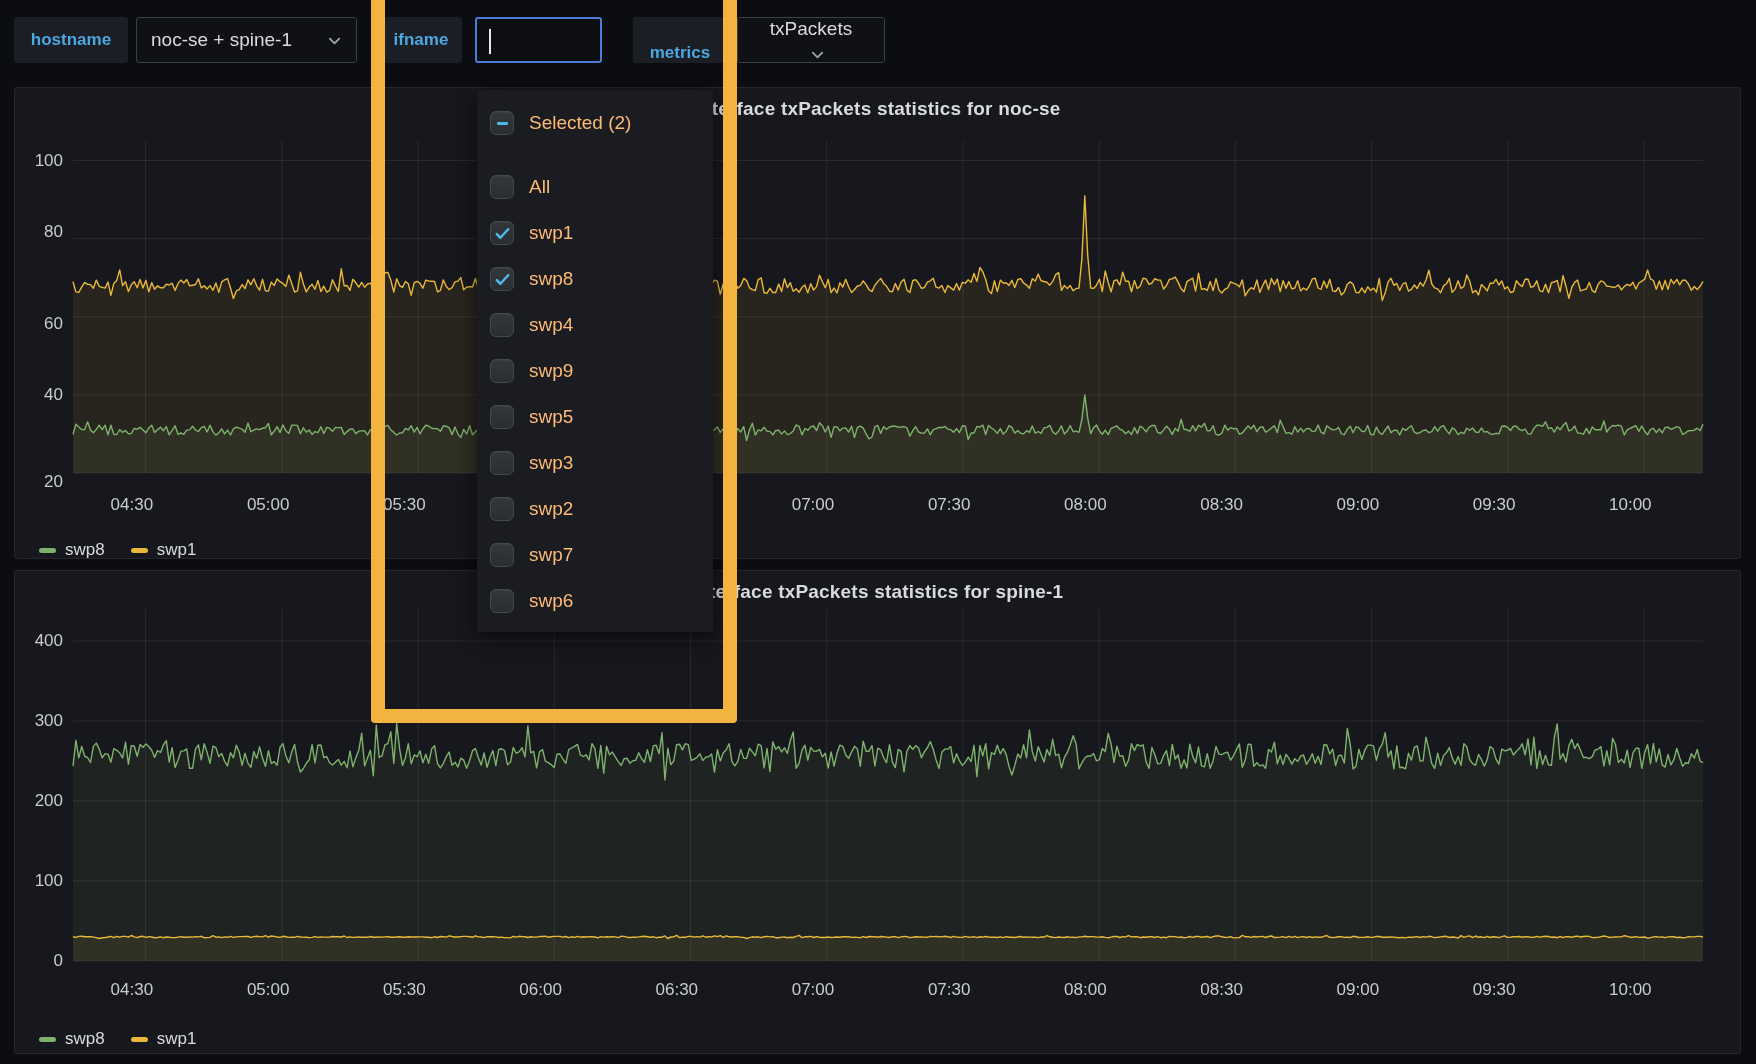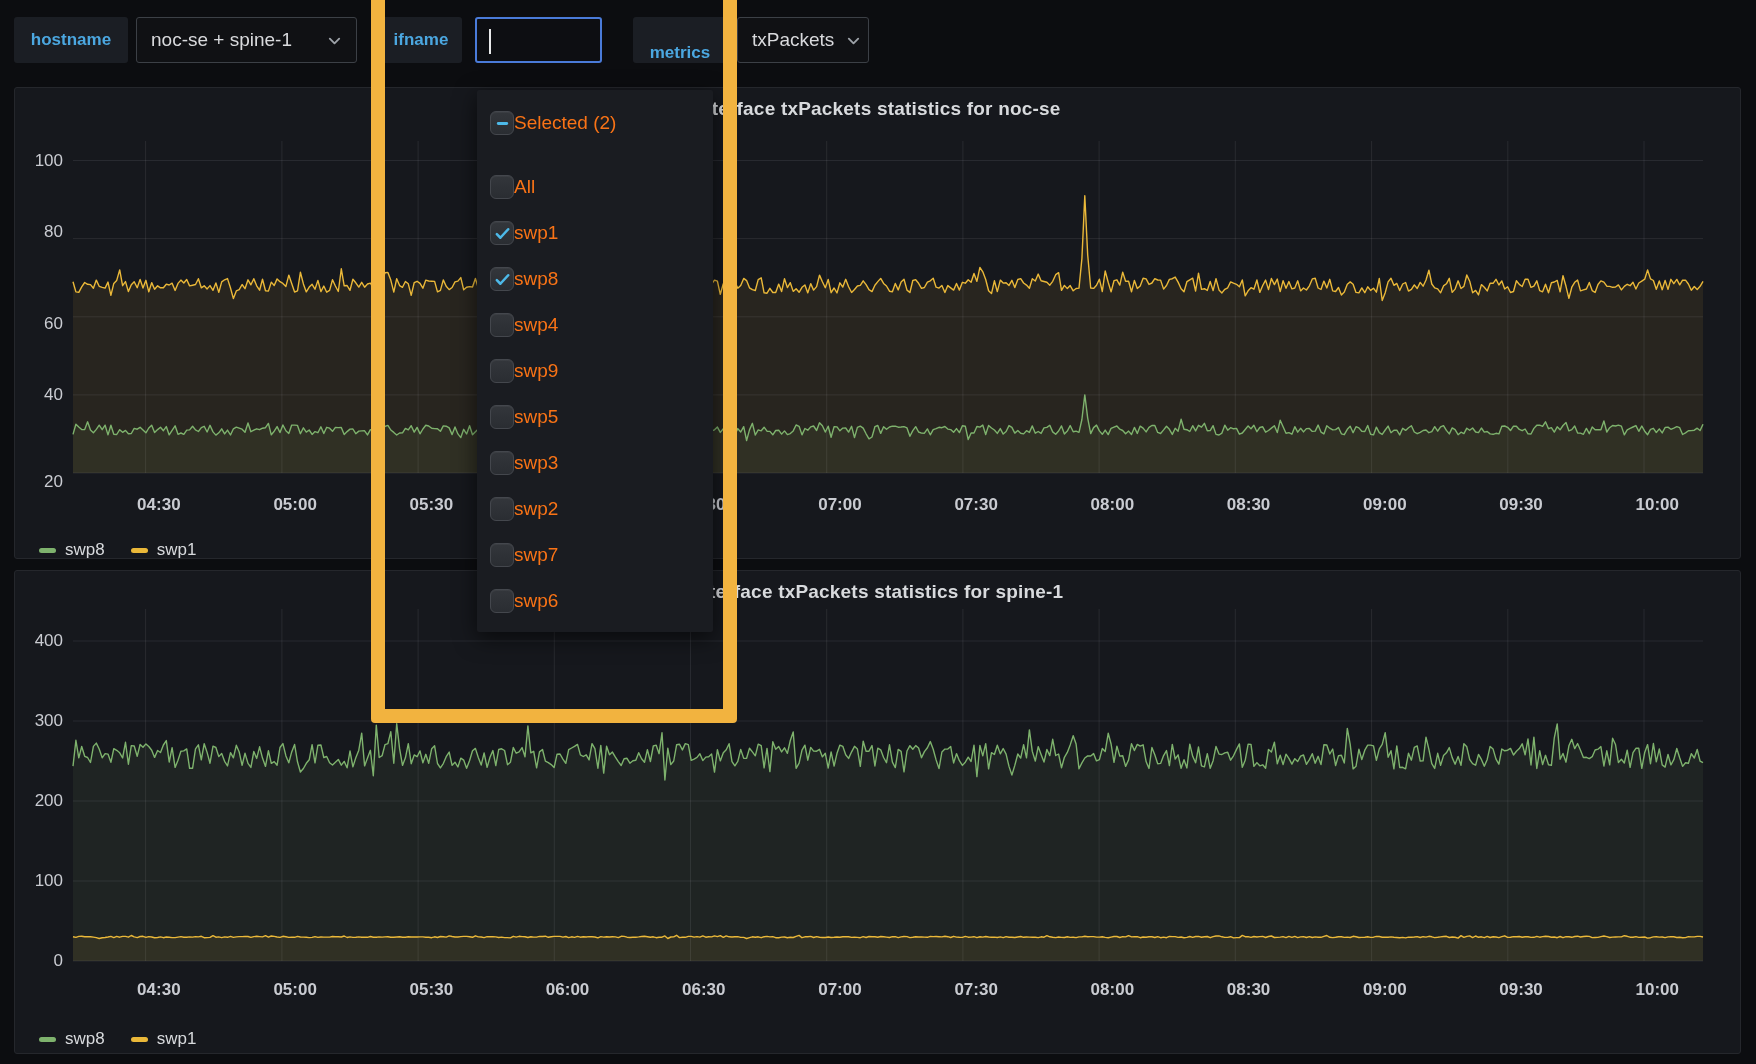--- a/index.html
+++ b/index.html
@@ -23,37 +23,37 @@
            animation: blink 1.1s step-end infinite; }
   @keyframes blink { 50% { opacity:0; } }
 
   
   .panel { position:absolute; left:14px; width:1727px; background:#16181d;
            border:1px solid #25272c; border-radius:3px; z-index:1; }
   .panel-title { position:absolute; top:10px; left:0; right:0; text-align:center;
                  font-size:19px; font-weight:600; color:#d8dadd; letter-spacing:.2px; }
   .chart-layer { position:absolute; inset:0; }
   .ytick { position:absolute; width:50px; text-align:right; font-size:17px; color:#c9cbd1; }
-  .xtick { position:absolute; width:70px; text-align:right; font-size:17px; color:#c9cbd1;font-weight:bold; }
+  .xtick { position:absolute; width:70px; text-align:left; font-size:17px; color:#c9cbd1; }
   .legend { position:absolute; left:24px; display:flex; align-items:center; gap:26px; }
   .legend-item { display:flex; align-items:center; gap:9px; cursor:pointer; }
   .legend-swatch { width:17px; height:5px; border-radius:2.5px; }
   .legend-label { font-size:17px; color:#d8dadd; }
 
   
   .dropdown { position:absolute; left:477px; top:90px; width:236px; background:#1a1c21;
               border-radius:2px; box-shadow:0 6px 22px rgba(0,0,0,.6); padding:10px 0 8px 0;
               z-index:40; }
   .dd-item { height:46px; display:flex; align-items:center; padding-left:13px; cursor:pointer; }
   .dd-item.first { margin-bottom:18px; }
   .checkbox { width:24px; height:24px; border-radius:6px; border:1px solid #44474d;
               background:linear-gradient(#33363b,#2a2d32); flex:0 0 auto;
               display:flex; align-items:center; justify-content:center;
               box-shadow:inset 0 1px 1px rgba(255,255,255,.05); }
-  .dd-label { font-size:19px; color:#f97316; }
+  .dd-label { margin-left:15px; font-size:19px; color:#fdba74; }
 
   
   .annotation-box { position:absolute; left:371px; top:-14px; width:366px; height:737px;
                     border:14px solid #F2B33F; border-radius:4px; z-index:50;
                     pointer-events:none; }
 </style>
 </head>
 <body>
 
 <div class="stage">
@@ -77,21 +77,21 @@
 
   <div class="tb-box fake-input" style="left:475px;width:127px;">
     <input placeholder="" style="">
     <span class="caret"></span>
   </div>
 
   <div class="tb-box var-label" style="left:633px;width:94px;align-items:flex-end;">
       <span>metrics</span>
     </div>
 
-  <div class="tb-box var-value" style="left:737px;width:132px;">
+  <div class="tb-box var-value" style="left:737px;width:148px;flex-direction:column;">
     <span class="txt">txPackets</span>
     <span class="chev">
       <svg width="15" height="15" viewBox="0 0 16 16">
           <path d="M3 6l5 5 5-5" stroke="#9da2a8" stroke-width="2" fill="none" stroke-linecap="round" stroke-linejoin="round"></path>
         </svg>
     </span>
   </div>
 
   <div class="panel" style="top:87px;height:472px;">
     <div class="panel-title">Interface txPackets statistics for noc-se</div>

